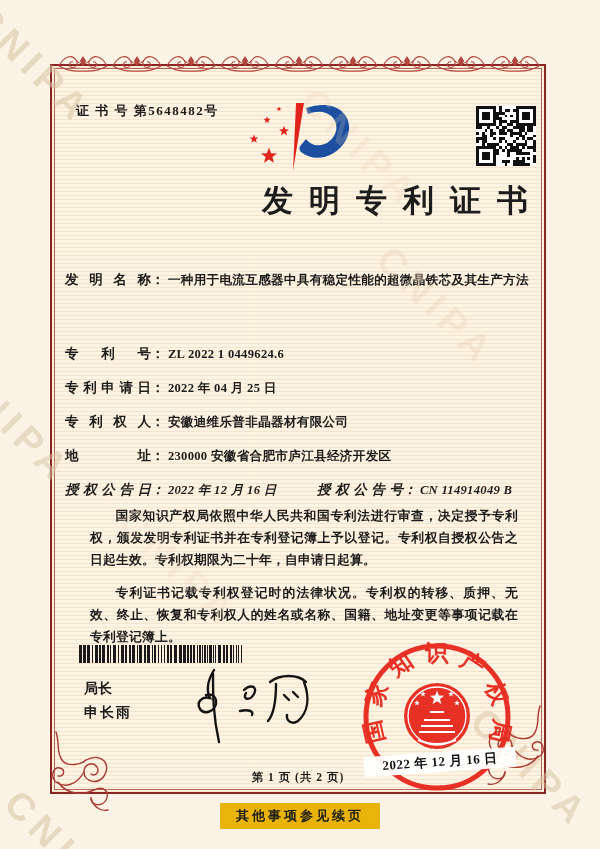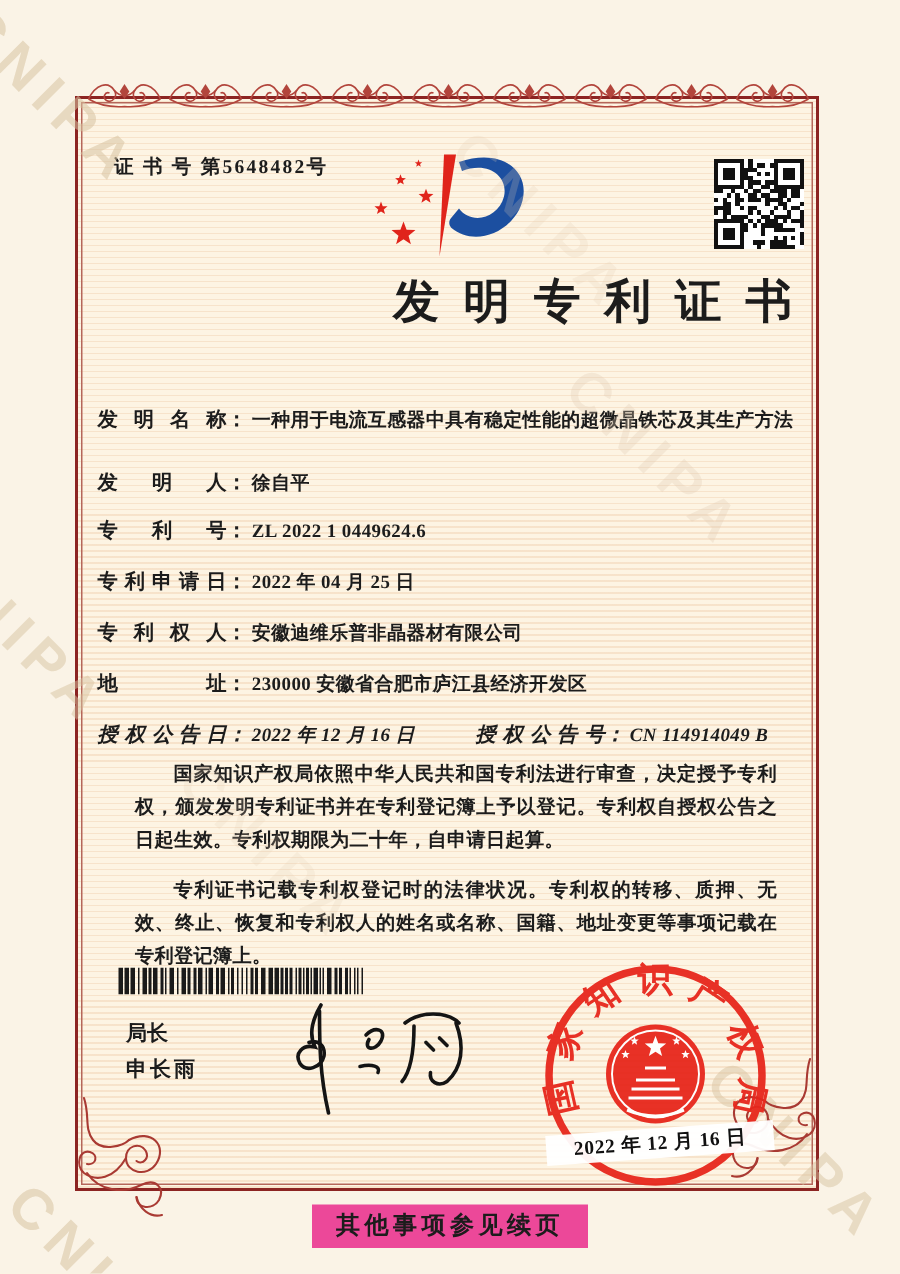--- a/index.html
+++ b/index.html
@@ -56,22 +56,22 @@
   .page-info{position:absolute;left:0;top:704px;width:100%;text-align:center;font-size:11.5px;font-weight:600;letter-spacing:1px;}
   .seal{position:absolute;left:360px;top:640px;width:154px;height:154px;z-index:3;opacity:0.95;}
   .seal-date{
     position:absolute;left:364px;top:752px;width:152px;height:20px;z-index:4;
     background:rgba(255,255,255,0.95);transform:rotate(-4deg);
     display:flex;align-items:center;justify-content:center;
     font-size:13px;font-weight:700;letter-spacing:0.5px;color:#111;
   }
   .footer-note{
     position:absolute;left:50%;top:803px;transform:translateX(-50%);z-index:3;
-    background:#ec4899;padding:4px 16px;
-    font-size:16px;font-weight:600;letter-spacing:3px;
+    background:#eab308;padding:4px 16px;
+    font-size:13px;font-weight:600;letter-spacing:3px;
   }
 </style>
 </head>
 <body>
 
 <span class="wm" style="left:-6px;top:-4px;opacity:.55">CNIPA</span>
 <span class="wm" style="left:322px;top:80px;opacity:.22;color:#e3cdb4">CNIPA</span>
 <span class="wm" style="left:398px;top:238px;opacity:.30;color:#e0cbb4">CNIPA</span>
 <span class="wm" style="left:-26px;top:356px;opacity:.5">CNIPA</span>
 <span class="wm" style="left:140px;top:500px;opacity:.20;color:#e3cdb4">CNIPA</span>
@@ -245,24 +245,20 @@
         <rect x="18" y="20" width="1" height="1"></rect>
       </g>
   </svg>
 
   <div class="title">发明专利证书</div>
 
   <div class="field-row" style="top:194px">
     <span class="flabel">发明名称</span><span class="fcolon">：</span>
     <span class="fvalue">一种用于电流互感器中具有稳定性能的超微晶铁芯及其生产方法</span>
   </div>
-  <div class="field-row" style="top:236px">
-    <span class="flabel">发明人</span><span class="fcolon">：</span>
-    <span class="fvalue">徐自平</span>
-  </div>
   <div class="field-row" style="top:268px">
     <span class="flabel">专利号</span><span class="fcolon">：</span>
     <span class="fvalue">ZL 2022 1 0449624.6</span>
   </div>
   <div class="field-row" style="top:302px">
     <span class="flabel">专利申请日</span><span class="fcolon">：</span>
     <span class="fvalue">2022 年 04 月 25 日</span>
   </div>
   <div class="field-row" style="top:336px">
     <span class="flabel">专利权人</span><span class="fcolon">：</span>
@@ -350,20 +346,21 @@
       <path d="M64,26 C70,20 78,22 74,30 C70,37 62,36 66,29"></path>
       <path d="M60,47 C68,45 74,47 72,51"></path>
       <path d="M90,18 C100,10 118,10 126,18"></path>
       <path d="M96,20 C96,38 94,50 88,57"></path>
       <path d="M124,18 C130,34 128,48 118,57 C112,61 106,57 107,51"></path>
       <path d="M104,31 l5,5"></path>
       <path d="M113,28 l5,5"></path>
     </g>
   </svg>
 
+  <div class="page-info">第 1 页 (共 2 页)</div>
 </div>
 
 <svg class="deco" style="left:56px;top:50px" width="486" height="30" viewBox="0 0 486 30">
   <defs>
     <g id="lace-m" fill="none" stroke="#b2453c" stroke-width="1.1">
       <path d="M3,16 C8,6 16,4 20,10 C23,14 19,19 15,17 C12,15 14,11 17,12"></path>
       <path d="M51,16 C46,6 38,4 34,10 C31,14 35,19 39,17 C42,15 40,11 37,12"></path>
       <path d="M20,10 C24,15 30,15 34,10"></path>
       <path d="M3,16 Q13,22 27,21 Q41,22 51,16"></path>
       <path d="M27,6 l3.2,5 -3.2,5 -3.2,-5 z" fill="#b2453c" stroke="none"></path>

